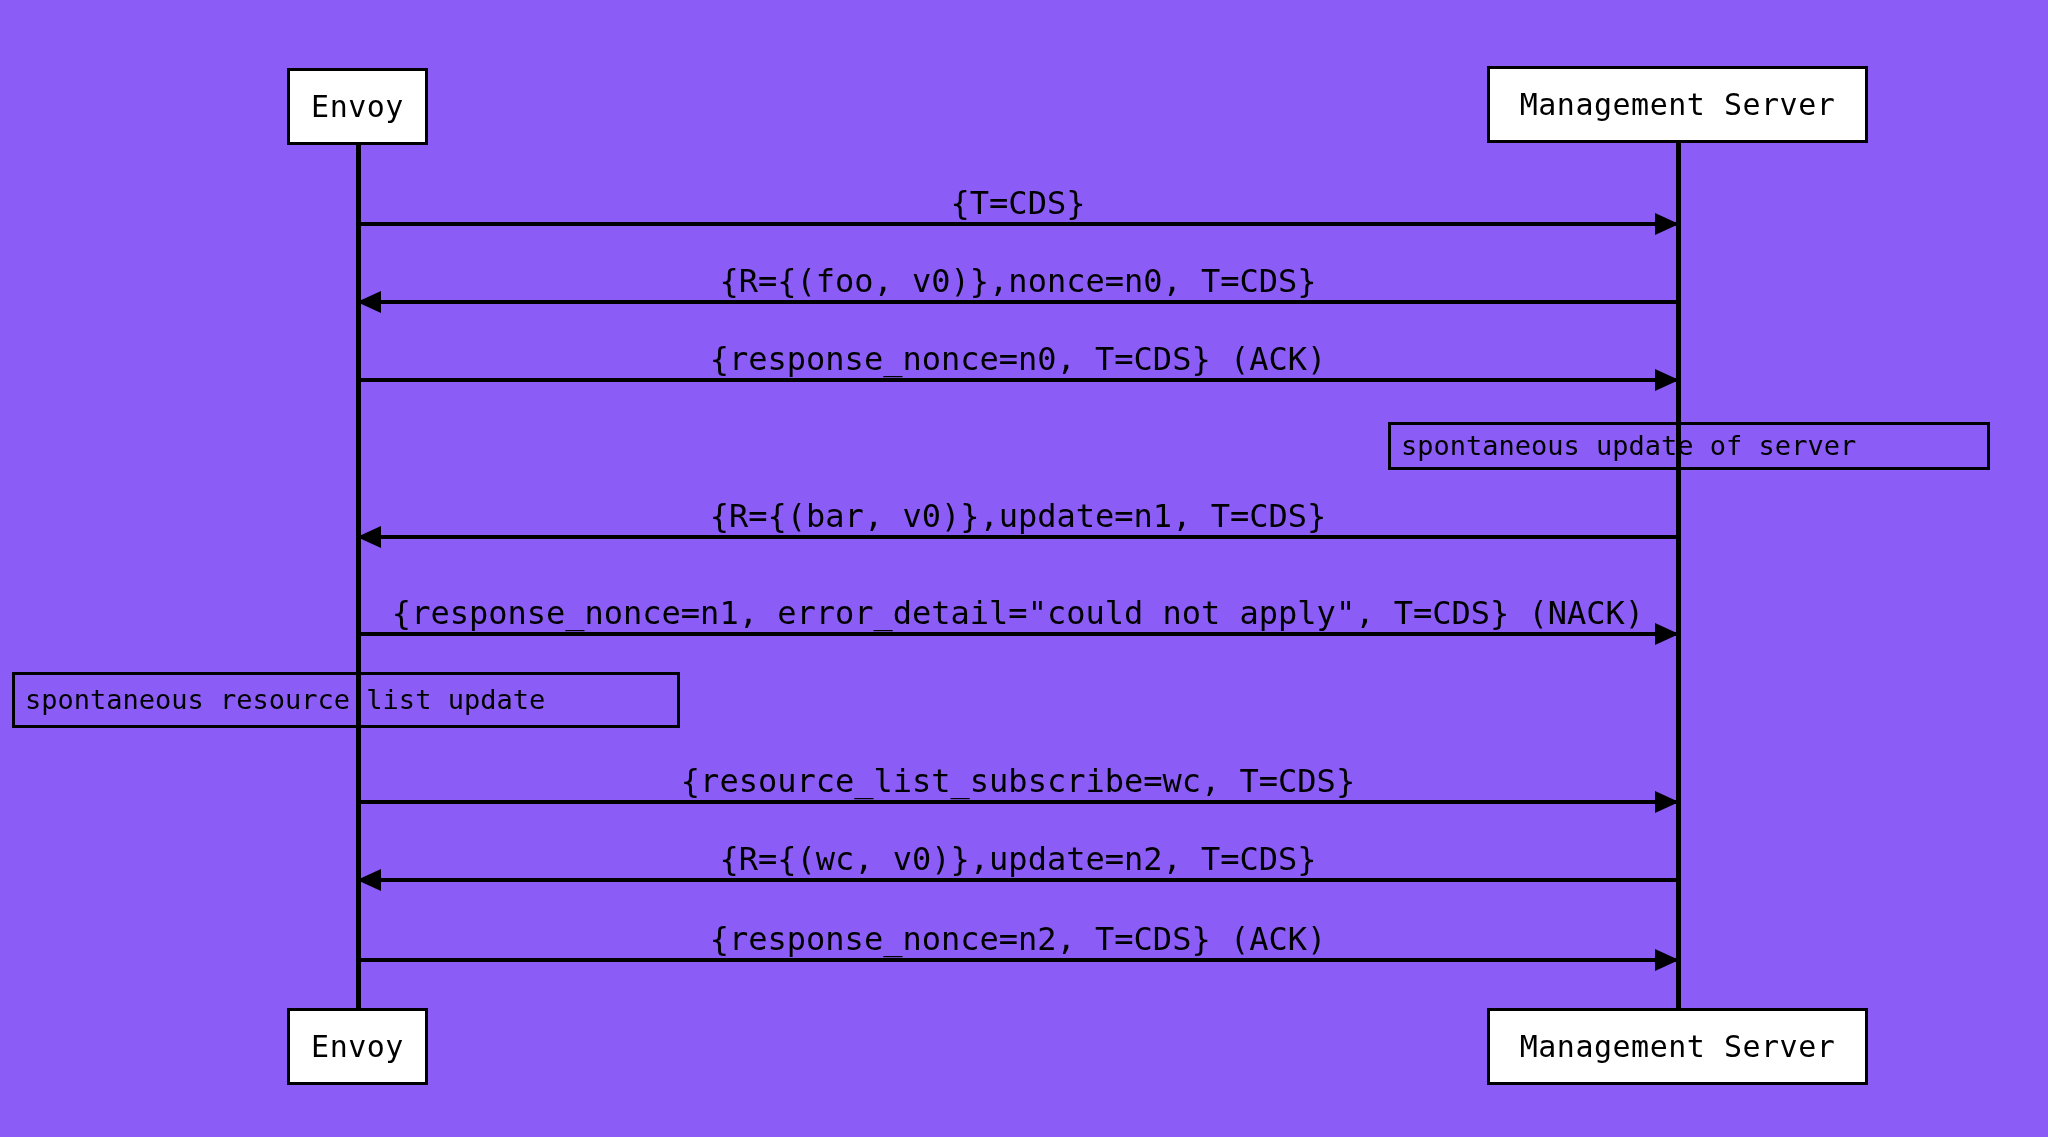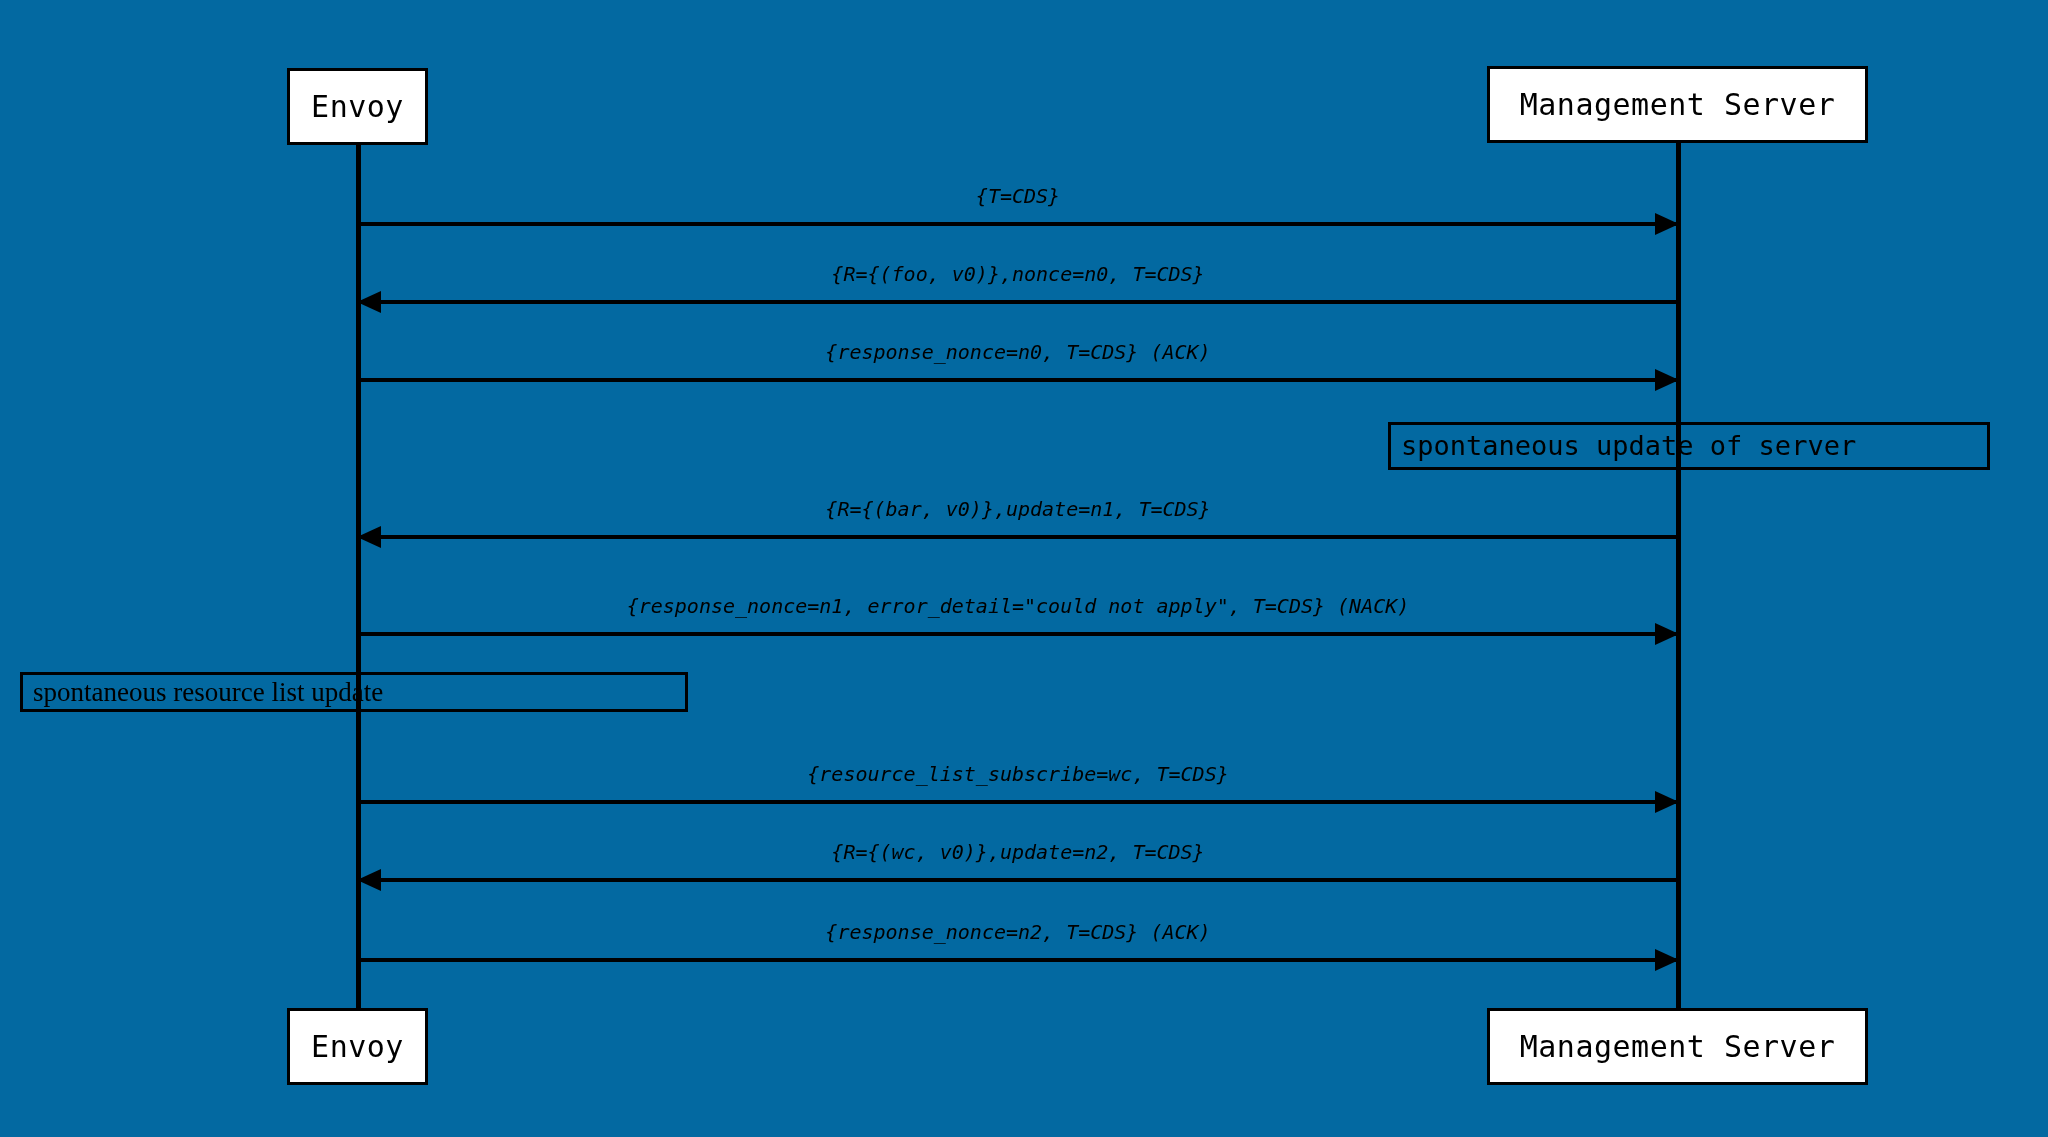--- a/index.html
+++ b/index.html
@@ -8,21 +8,21 @@
     background: #ffffff;
   }
   body {
     font-family: "DejaVu Sans Mono", monospace;
     color: #000000;
   }
   #diagram {
     position: relative;
     width: 2048px;
     height: 1137px;
-    background: #0369a1;
+    background: #8b5cf6;
     overflow: hidden;
   }
   
   .participant {
     position: absolute;
     box-sizing: border-box;
     border: 3px solid #000000;
     background: #ffffff;
     display: flex;
     align-items: center;
@@ -63,28 +63,27 @@
   .msg.to-right .head {
     right: -1px;
     border-left: 24px solid #000000;
   }
   .msg.to-left .head {
     left: -1px;
     border-right: 24px solid #000000;
   }
   .msg .label {
     position: absolute;
-    bottom: 9px;
+    bottom: 2px;
     width: 100%;
     text-align: center;
-    font-size: 20px;
+    font-size: 32px;
     line-height: 34px;
     white-space: pre;
     letter-spacing: 0px;
-    font-style: italic;
   }
   
   .note {
     position: absolute;
     box-sizing: border-box;
     border: 3px solid #000000;
     background: transparent;
     display: flex;
     align-items: center;
     font-size: 27px;
@@ -143,21 +142,21 @@
     <div class="head"></div>
     <div class="label">{R={(bar, v0)},update=n1, T=CDS}</div>
   </div>
 
   <div class="msg to-right" style="left:358px; top:632px; width:1320px;">
     <div class="line" style="width:1320px;"></div>
     <div class="head"></div>
     <div class="label" style="width:1330px; left:-5px;">{response_nonce=n1, error_detail="could not apply", T=CDS} (NACK)</div>
   </div>
 
-  <div class="note" style="left:20px; top:672px; width:668px; height:40px;font-family:Liberation Serif, serif;">
+  <div class="note" style="left:12px; top:672px; width:668px; height:56px;">
     <span>spontaneous resource list update</span>
   </div>
 
   <div class="msg to-right" style="left:358px; top:800px; width:1320px;">
     <div class="line" style="width:1320px;"></div>
     <div class="head"></div>
     <div class="label">{resource_list_subscribe=wc, T=CDS}</div>
   </div>
 
   <div class="msg to-left" style="left:358px; top:878px; width:1320px;">

